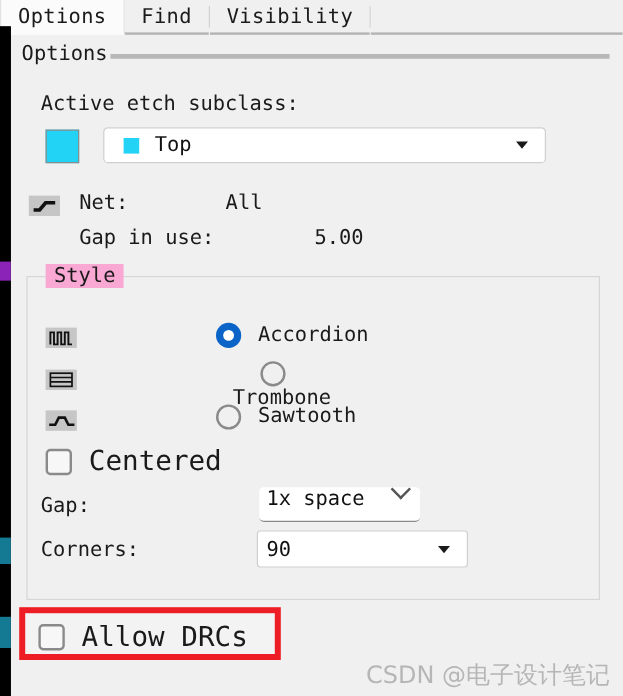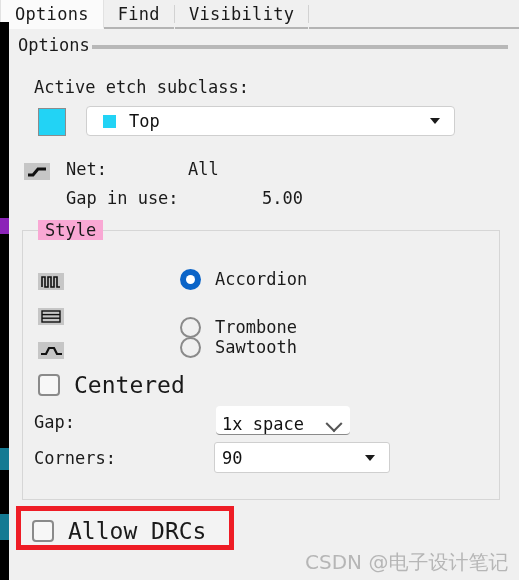--- a/index.html
+++ b/index.html
@@ -198,21 +198,21 @@
   .style-icon.i3 { top: 284px; }
 
   .radio-row {
     position: absolute;
     left: 180px;
     display: flex;
     align-items: center;
     height: 24px;
   }
   .radio-row.r1 { top: 209px; }
-  .radio-row.r2 { top: 257px; }
+  .radio-row.r2 { top: 243px; flex-direction: column; }
   .radio-row.r3 { top: 277px; }
   .radio {
     width: 21px; height: 21px;
     border-radius: 50%;
     border: 2px solid #8a8a8a;
     background: #f0f0f0;
     box-sizing: border-box;
     flex: 0 0 auto;
   }
   .radio.checked {
@@ -267,21 +267,21 @@
 
   .combo-gap {
     position: absolute;
     left: 216px; top: 348px;
     width: 134px; height: 29px;
     background: #ffffff;
     border: none;
     border-bottom: 1px solid #8a8a8a;
     box-sizing: border-box;
     display: flex;
-    align-items: flex-end;
+    align-items: flex-start;
   }
   .combo-gap .combo-text { margin-left: 6px; }
   .chevron {
     margin-right: 10px;
     width: 10px; height: 10px;
     border-right: 2px solid #555555;
     border-bottom: 2px solid #555555;
     transform: rotate(45deg) translate(-3px, -3px);
     flex: 0 0 auto;
   }

